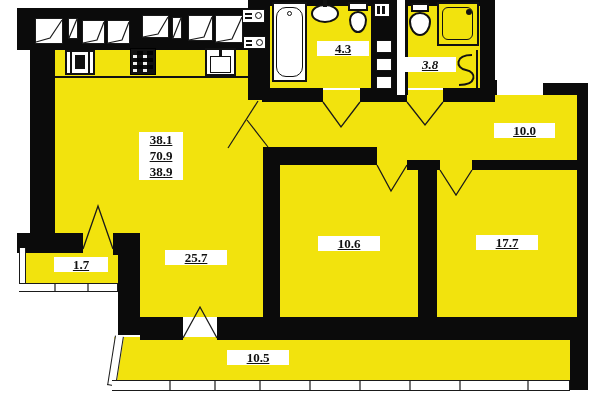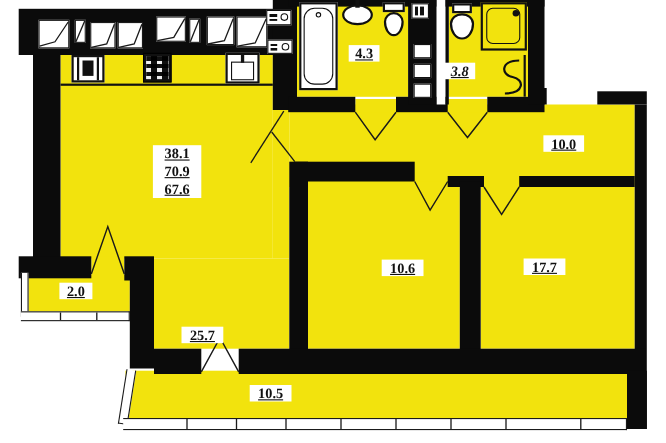--- a/index.html
+++ b/index.html
@@ -5,21 +5,21 @@
   html,body{margin:0;padding:0;background:#ffffff;}
   #stage{position:relative;width:605px;height:403px;background:#ffffff;overflow:hidden;
          font-family:"Liberation Serif",serif;}
   .room{position:absolute;background:#F2E30D;}
   .wall{position:absolute;background:#0B0B0B;}
   .glz{position:absolute;background:#ffffff;border:1px solid #1a1a1a;box-sizing:border-box;}
   .pane{position:absolute;background:#ffffff;border:1px solid #1a1a1a;box-sizing:border-box;}
   .fixt{position:absolute;box-sizing:border-box;}
   .lbl{position:absolute;background:#ffffff;color:#111;
        font-weight:bold;font-size:13px;line-height:15px;text-align:center;
-       text-decoration:underline;padding:0 2px;white-space:pre;}
+       text-decoration:underline;padding:0 14px;white-space:pre;}
   .totals{position:absolute;background:#ffffff;color:#111;font-weight:bold;font-size:13px;
           line-height:16px;text-align:center;padding:0 3px;}
   .totals div{text-decoration:underline;}
   svg.overlay{position:absolute;left:0;top:0;pointer-events:none;}
   .whitebox{position:absolute;background:#fff;border:1px solid #111;box-sizing:border-box;}
 </style>
 </head>
 <body>
 
 <div id="stage">
@@ -161,24 +161,24 @@
       <line x1="360" y1="381" x2="360" y2="390"></line>
       <line x1="410" y1="381" x2="410" y2="390"></line>
       <line x1="460" y1="381" x2="460" y2="390"></line>
       <line x1="528" y1="381" x2="528" y2="390"></line>
     </g>
   </svg>
 
   <div class="totals" style="left:139px;top:132px;width:38px;">
     <div>38.1</div>
     <div>70.9</div>
-    <div>67.6</div>
+    <div>38.9</div>
   </div>
   <div class="lbl" style="left:317px;top:41px;width:24px;">4.3</div>
   <div class="lbl" style="left:404px;top:57px;width:24px;font-style:italic;">3.8</div>
   <div class="lbl" style="left:494px;top:123px;width:33px;">10.0</div>
-  <div class="lbl" style="left:165px;top:250px;width:34px;margin-top:47px;">25.7</div>
-  <div class="lbl" style="left:318px;top:236px;width:34px;margin-left:29px;">10.6</div>
+  <div class="lbl" style="left:165px;top:250px;width:34px;">25.7</div>
+  <div class="lbl" style="left:318px;top:236px;width:34px;">10.6</div>
   <div class="lbl" style="left:476px;top:235px;width:34px;">17.7</div>
-  <div class="lbl" style="left:54px;top:257px;width:26px;">2.0</div>
+  <div class="lbl" style="left:54px;top:257px;width:26px;">1.7</div>
   <div class="lbl" style="left:227px;top:350px;width:34px;">10.5</div>
 
 </div>
 
 </body></html>

